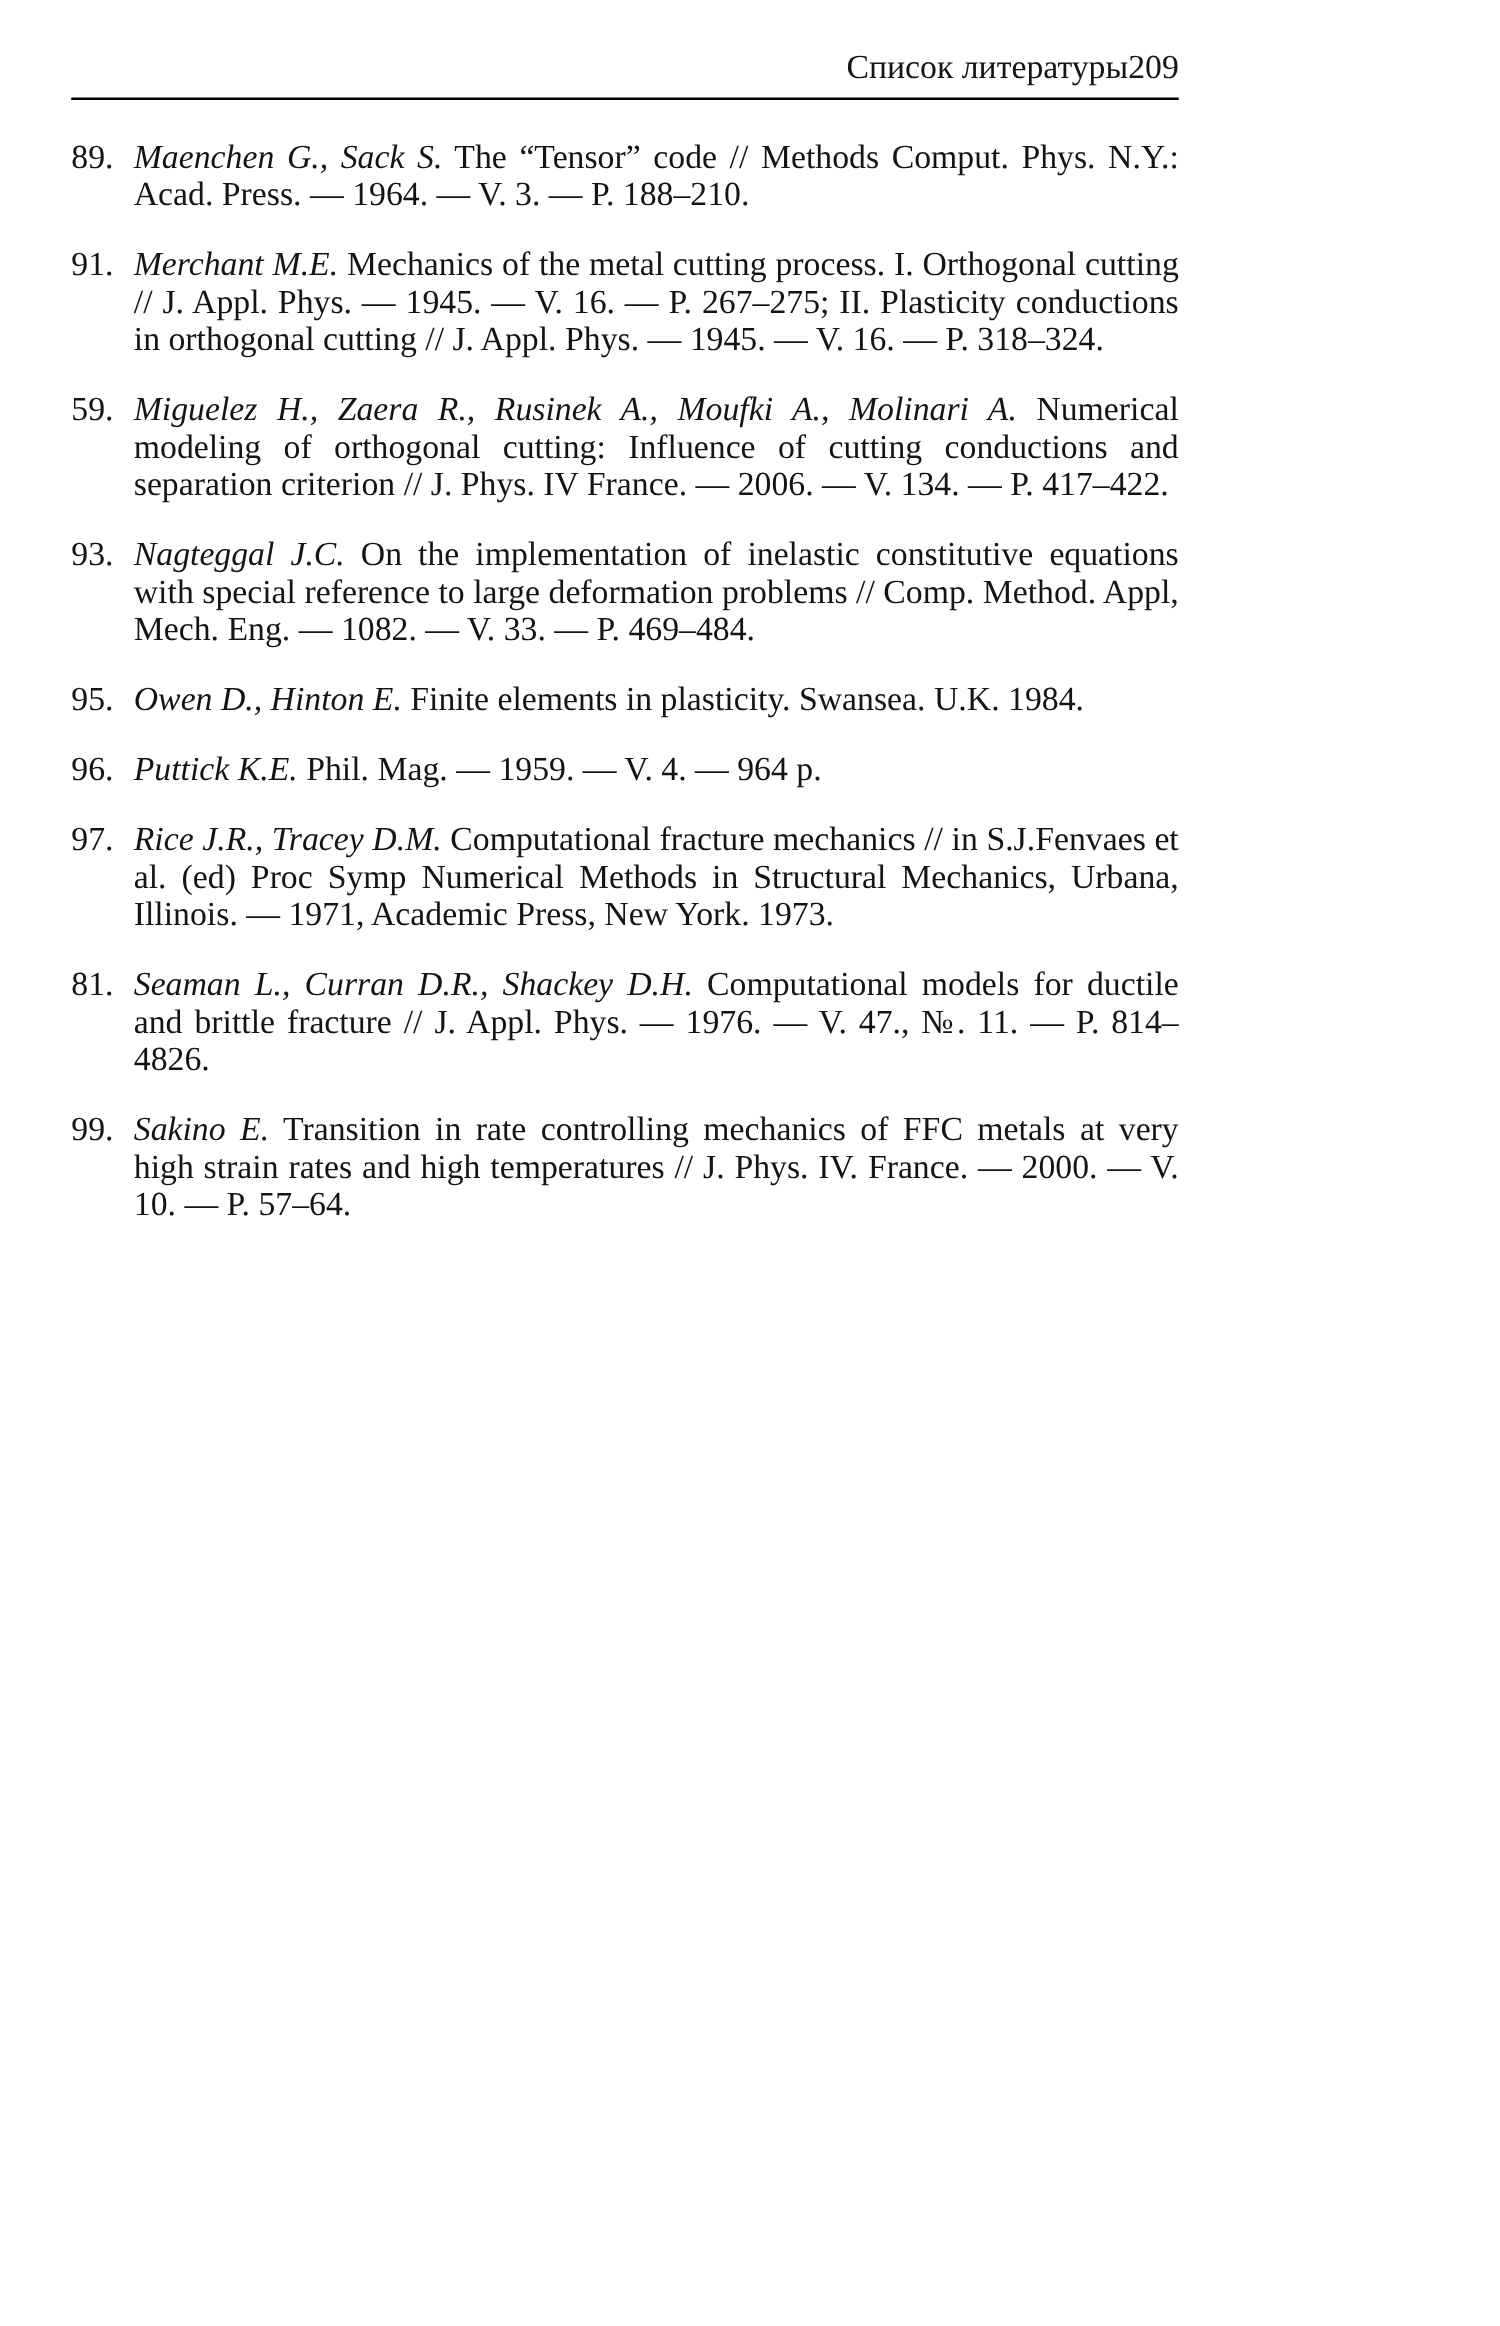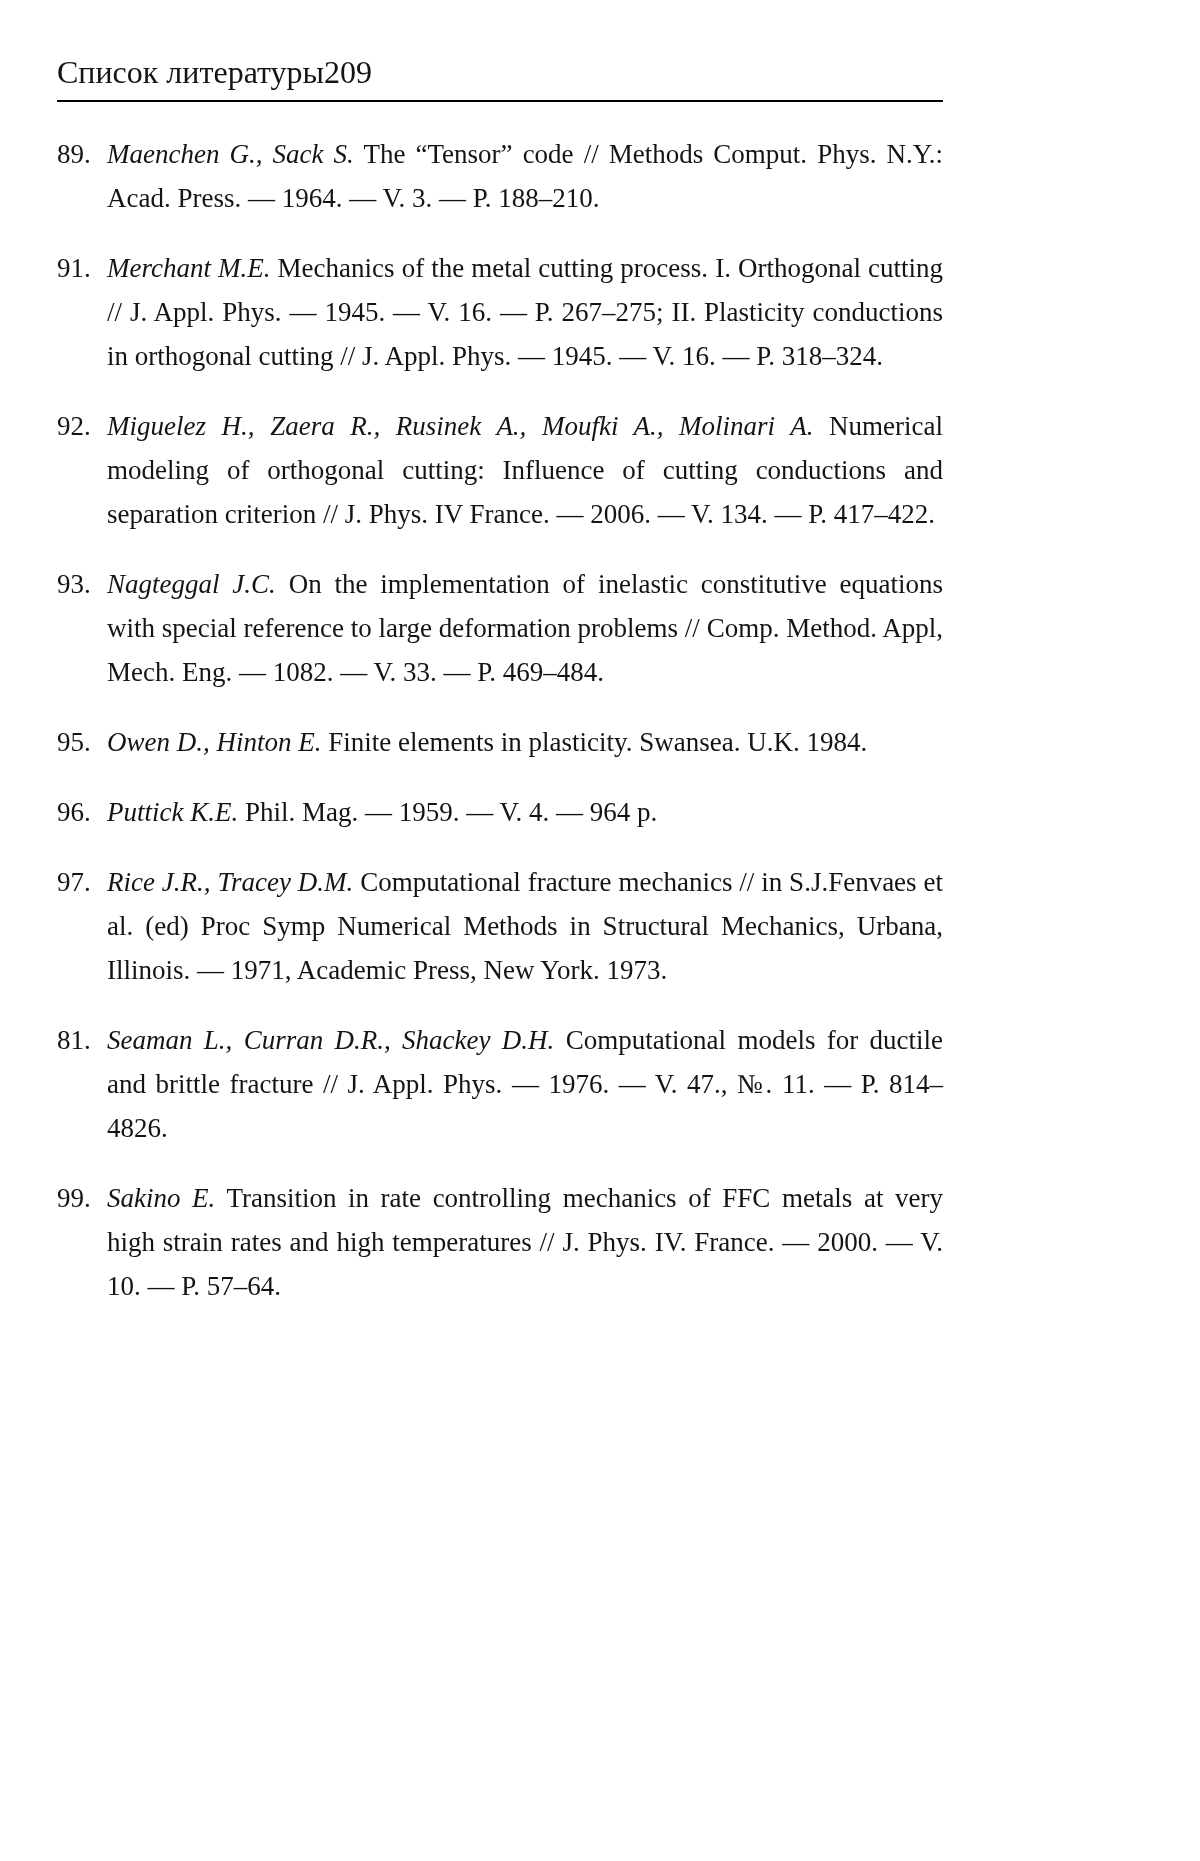--- a/index.html
+++ b/index.html
@@ -10,32 +10,31 @@
     font-family: "Liberation Serif", "DejaVu Serif", serif;
     color: #141414;
   }
   .page {
     padding: 38px 0 40px 57px;
     width: 1200px;
   }
   .running-header {
     width: 886px;
     display: flex;
-    justify-content: flex-start;
+    justify-content: flex-end;
     align-items: baseline;
-    font-size: 32px;
+    font-size: 27px;
     padding-bottom: 9px;
     border-bottom: 2px solid #000;
-    margin-top: 16px;
   }
   .ref-list {
     width: 886px;
     margin-top: 30px;
     font-size: 27px;
-    line-height: 44px;
+    line-height: 30px;
   }
   .ref {
     text-align: justify;
     padding-left: 50px;
     text-indent: -50px;
     margin-bottom: 26px;
   }
   .ref:last-child { margin-bottom: 0; }
   .ref-num {
     display: inline-block;
@@ -56,21 +55,21 @@
 
   <div class="ref-list">
 
     <p class="ref"><span class="ref-num">89.</span><span class="ref-authors">Maenchen G., Sack S.</span>
       <span class="ref-body">The “Tensor” code // Methods Comput. Phys. N.Y.: Acad. Press. — 1964. — V. 3. — P. 188–210.</span></p>
 
 
     <p class="ref"><span class="ref-num">91.</span><span class="ref-authors">Merchant M.E.</span>
       <span class="ref-body">Mechanics of the metal cutting process. I. Orthogonal cutting // J. Appl. Phys. — 1945. — V. 16. — P. 267–275; II. Plasticity conductions in orthogonal cutting // J. Appl. Phys. — 1945. — V. 16. — P. 318–324.</span></p>
 
-    <p class="ref"><span class="ref-num">92.</span><span class="ref-authors">Miguelez H., Zaera R., Rusinek A., Moufki A., Molinari A.</span>
+    <p class="ref"><span class="ref-num">59.</span><span class="ref-authors">Miguelez H., Zaera R., Rusinek A., Moufki A., Molinari A.</span>
       <span class="ref-body">Numerical modeling of orthogonal cutting: Influence of cutting conductions and separation criterion // J. Phys. IV France. — 2006. — V. 134. — P. 417–422.</span></p>
 
     <p class="ref"><span class="ref-num">93.</span><span class="ref-authors">Nagteggal J.C.</span>
       <span class="ref-body">On the implementation of inelastic constitutive equations with special reference to large deformation problems // Comp. Method. Appl, Mech. Eng. — 1082. — V. 33. — P. 469–484.</span></p>
 
 
     <p class="ref"><span class="ref-num">95.</span><span class="ref-authors">Owen D., Hinton E.</span>
       <span class="ref-body">Finite elements in plasticity. Swansea. U.K. 1984.</span></p>
 
     <p class="ref"><span class="ref-num">96.</span><span class="ref-authors">Puttick K.E.</span>

